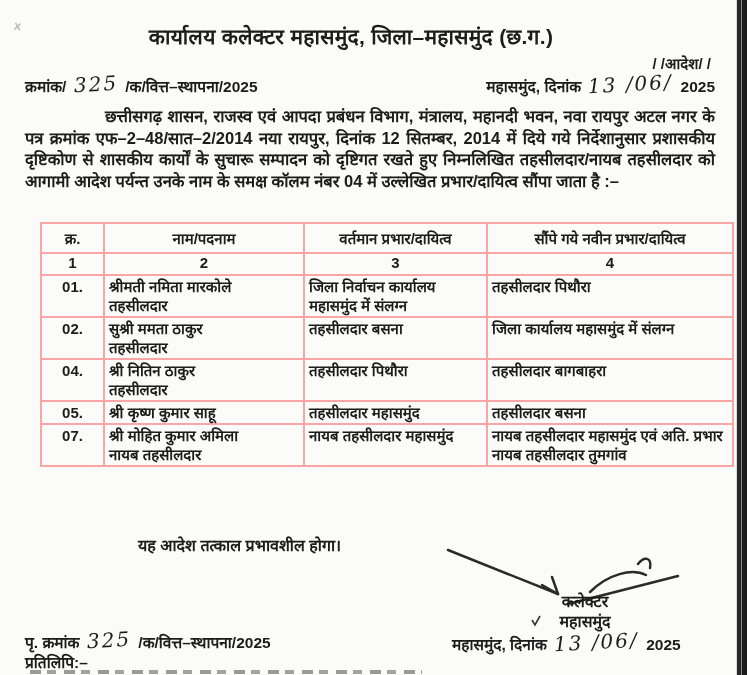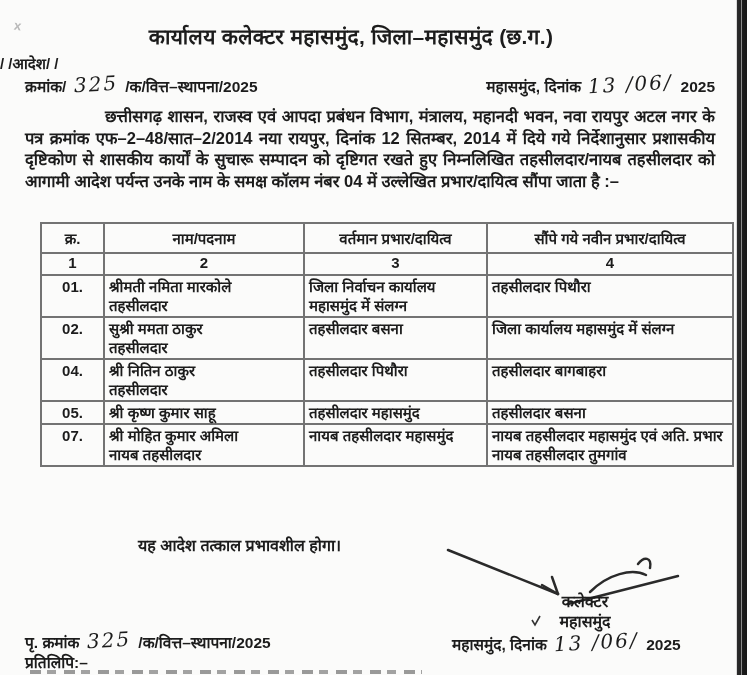--- a/index.html
+++ b/index.html
@@ -31,21 +31,21 @@
     transform: rotate(8deg);
   }
   .title {
     position: absolute; top: 22px; left: 0; right: 45px;
     text-align: center;
     font-size: 21px; font-weight: 700;
     letter-spacing: 0.3px;
   }
   .order-heading {
     position: absolute; top: 53px; left: 0; right: 36px;
-    text-align: left;
+    text-align: right;
     font-size: 15px; font-weight: 700;
   }
   .ref-row {
     position: absolute; top: 73px; left: 25px; right: 32px;
     display: flex; justify-content: space-between; align-items: baseline;
     font-size: 15.5px; font-weight: 700;
   }
   .handwritten {
     font-family: "DejaVu Serif", serif;
     font-style: italic; font-weight: 400;
@@ -62,21 +62,21 @@
     text-indent: 80px;
   }
   .order-table {
     position: absolute; top: 222px; left: 40px;
     border-collapse: collapse;
     table-layout: fixed;
     width: 660px;
     font-size: 15px; font-weight: 700;
   }
   .order-table th, .order-table td {
-    border: 2px solid #737373;
+    border: 2px solid #fca5a5;
     padding: 1px 4px;
     vertical-align: top;
     line-height: 19px;
   }
   .order-table th { text-align: center; font-weight: 700; height: 26px; vertical-align: middle; }
   .row-nums td { text-align: center; height: 18px; line-height: 16px; }
   .c-sno { width: 53px; text-align: center; }
   .c-name { width: 190px; text-align: left; padding-left: 10px; }
   .c-cur { width: 173px; text-align: center; }
   .c-new { width: 236px; text-align: center; }

